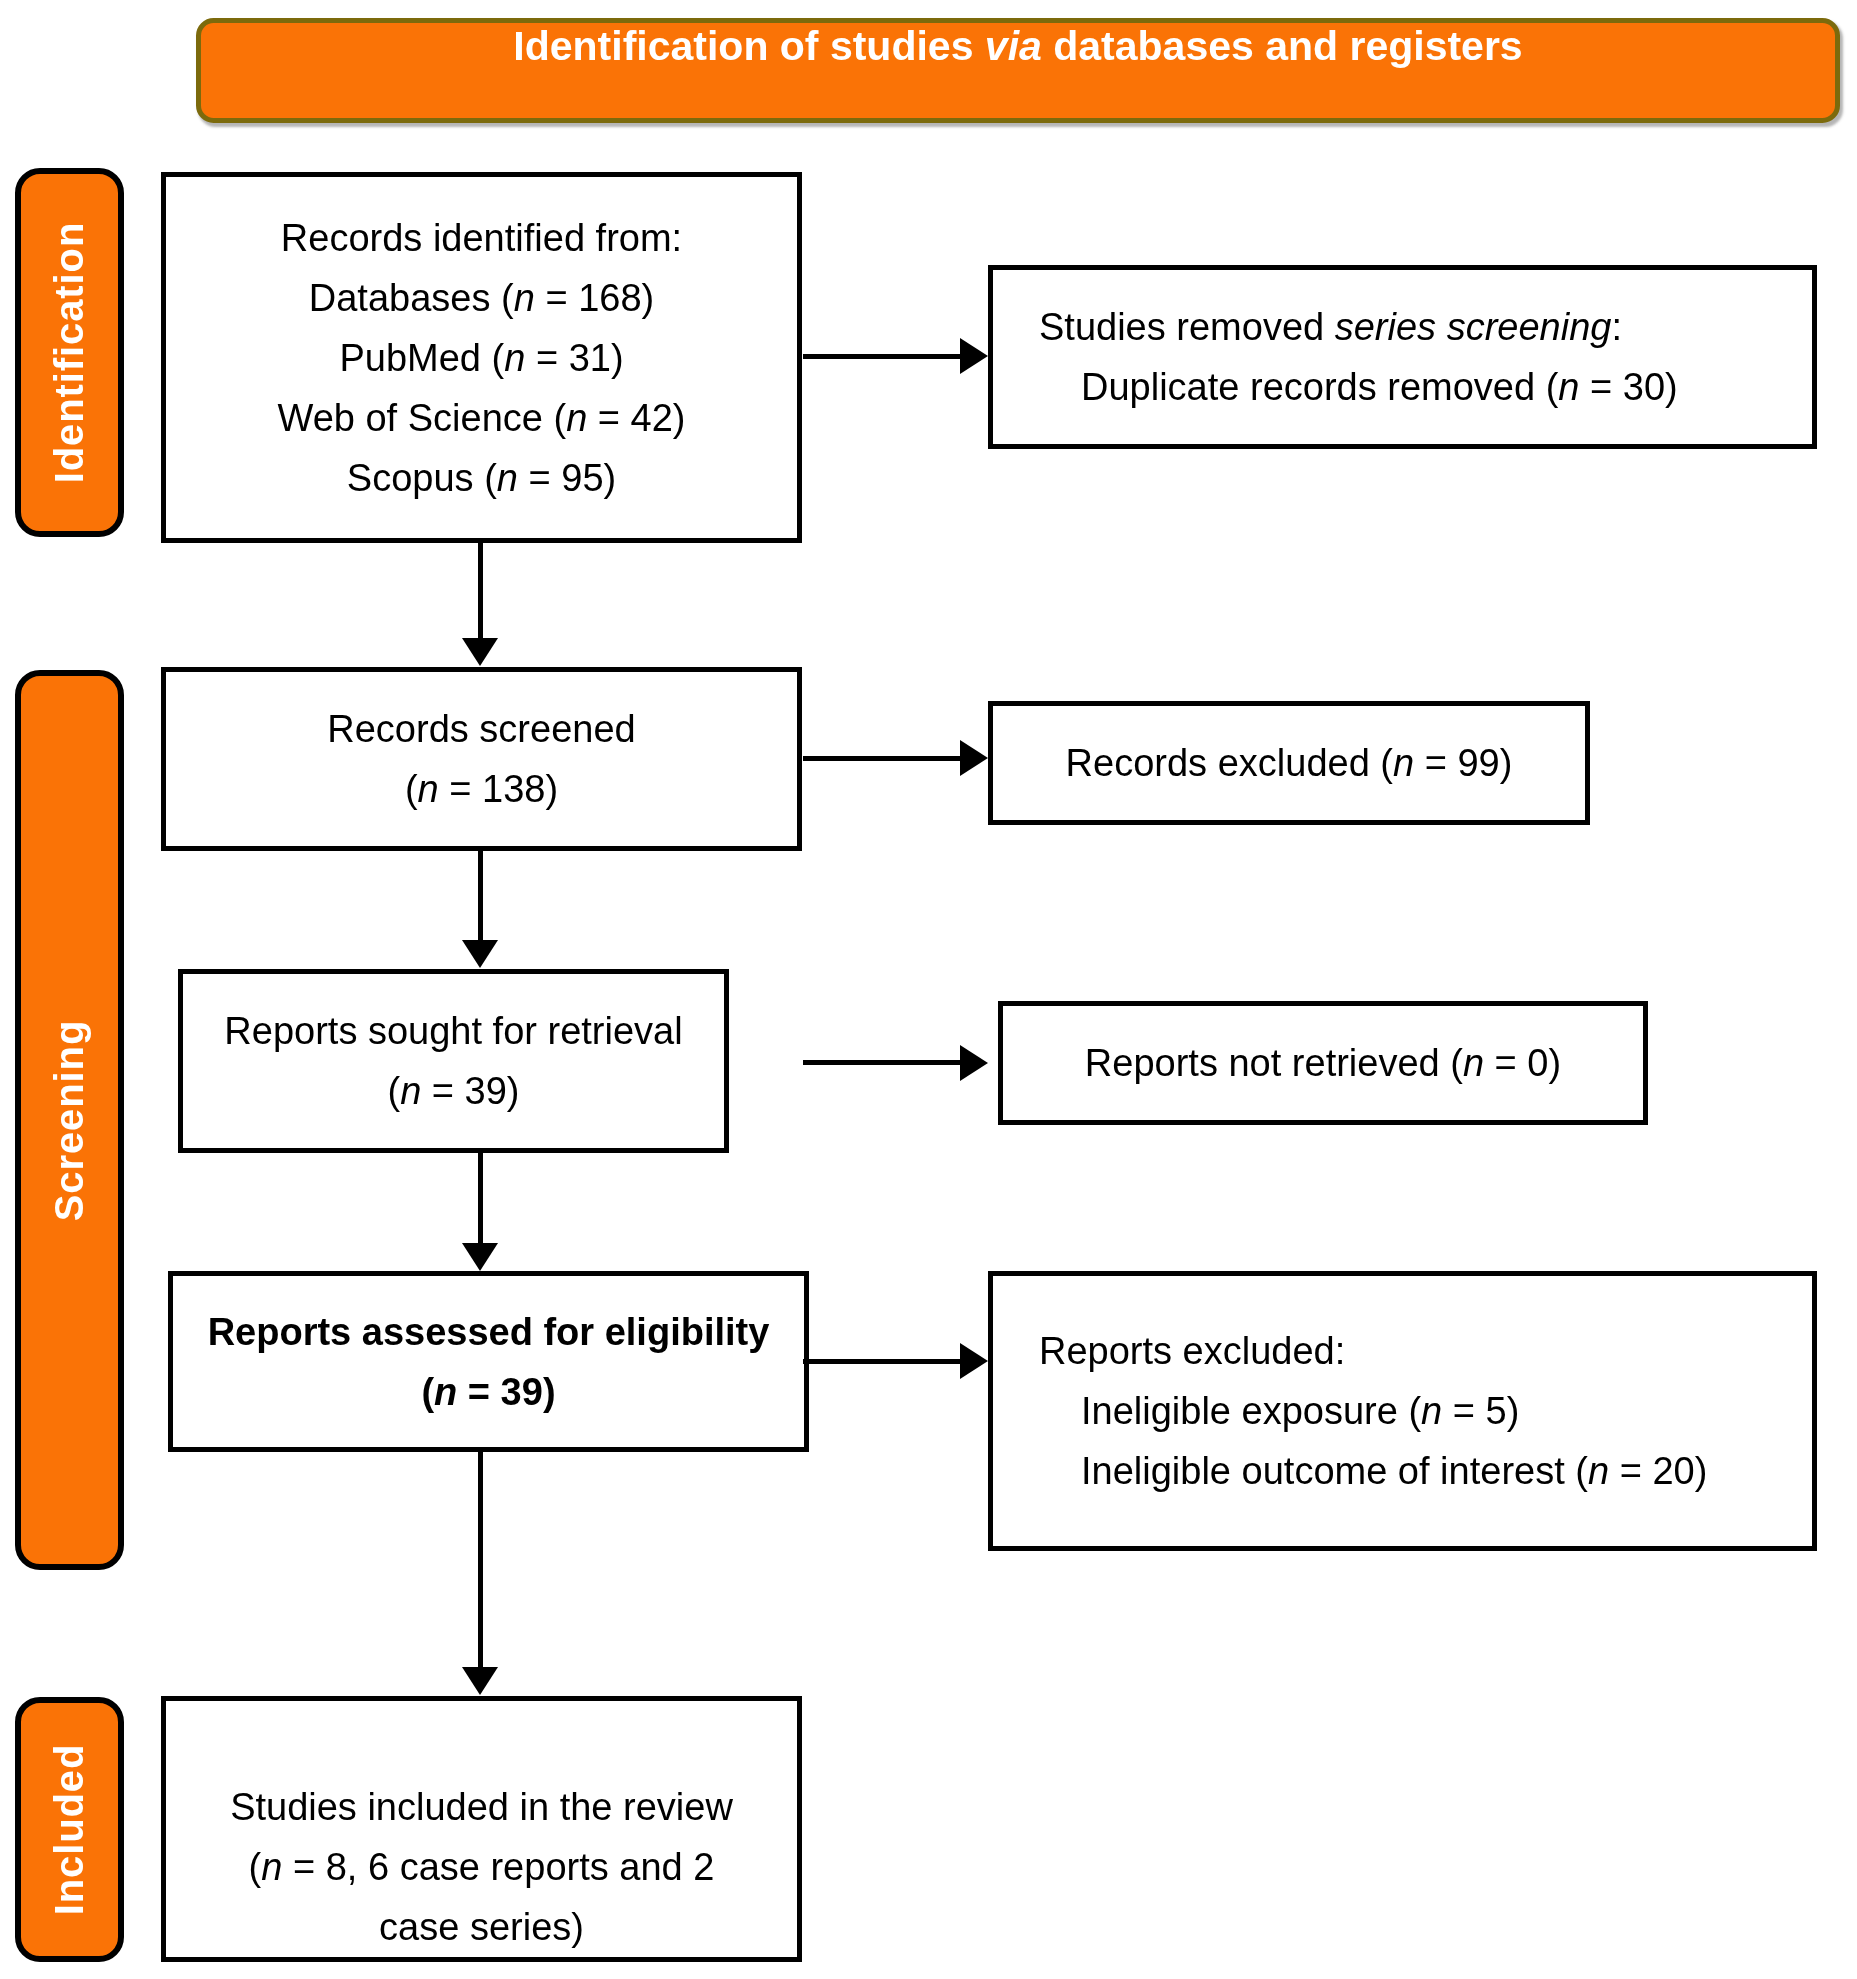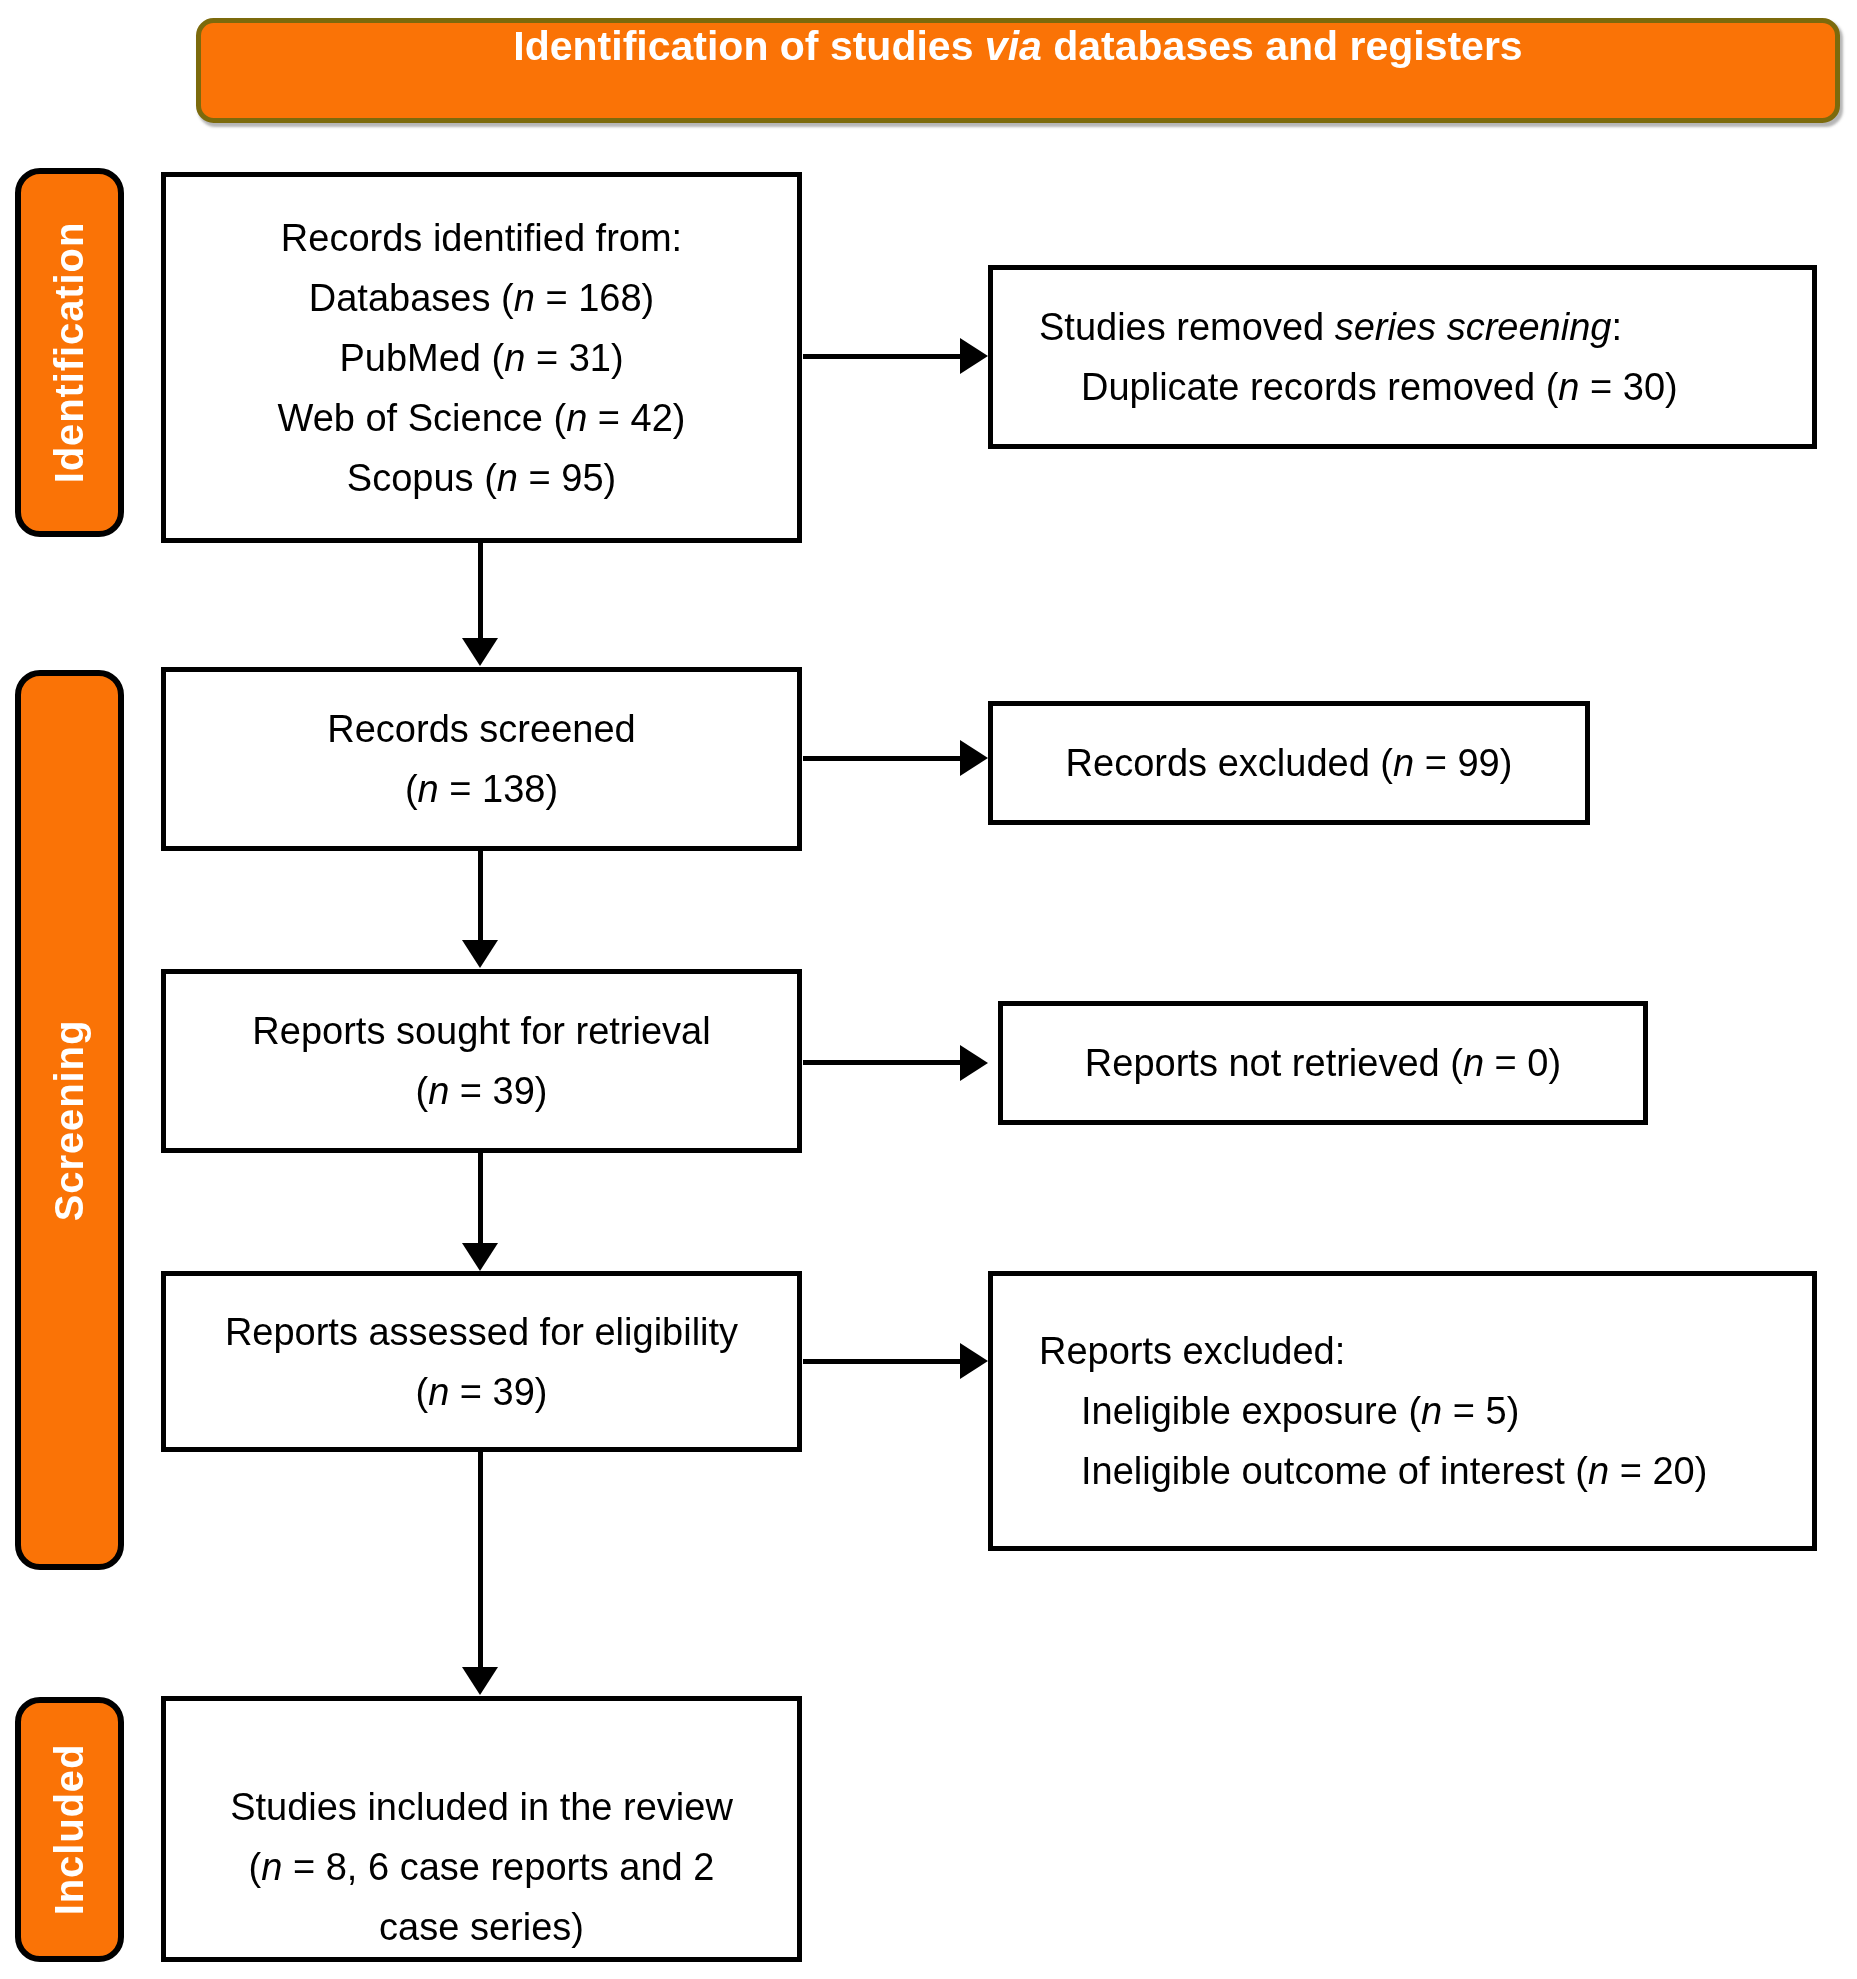--- a/index.html
+++ b/index.html
@@ -36,22 +36,22 @@
     display:flex;flex-direction:column;justify-content:center;
     font-size:38px;line-height:60px;
   }
   .box.center{align-items:center;text-align:center;}
   .box.leftalign{align-items:stretch;text-align:left;padding-left:46px;padding-right:14px;}
   .box .line{white-space:nowrap;}
   .box .line.indent{padding-left:42px;}
   .it{font-style:italic;}
   .b1{left:161px;top:172px;width:641px;height:371px;}
   .b2{left:161px;top:667px;width:641px;height:184px;}
-  .b3{left:161px;top:969px;width:641px;height:184px;}
-  .b4{left:161px;top:1271px;width:641px;height:181px;}
+  .b3{left:178px;top:969px;width:551px;height:184px;}
+  .b4{left:168px;top:1271px;width:641px;height:181px;font-weight:bold;}
   .b5{left:161px;top:1696px;width:641px;height:266px;justify-content:flex-end;}
   .ba{left:988px;top:265px;width:829px;height:184px;}
   .bb{left:988px;top:701px;width:602px;height:124px;}
   .bc{left:988px;top:1001px;width:650px;height:124px;margin-left:10px;}
   .bd{left:988px;top:1271px;width:829px;height:280px;}
   
   .vline{position:absolute;width:5.3px;background:#000;}
   .hline{position:absolute;height:5.3px;background:#000;}
   .head-down{position:absolute;width:0;height:0;
     border-left:18.5px solid transparent;border-right:18.5px solid transparent;

